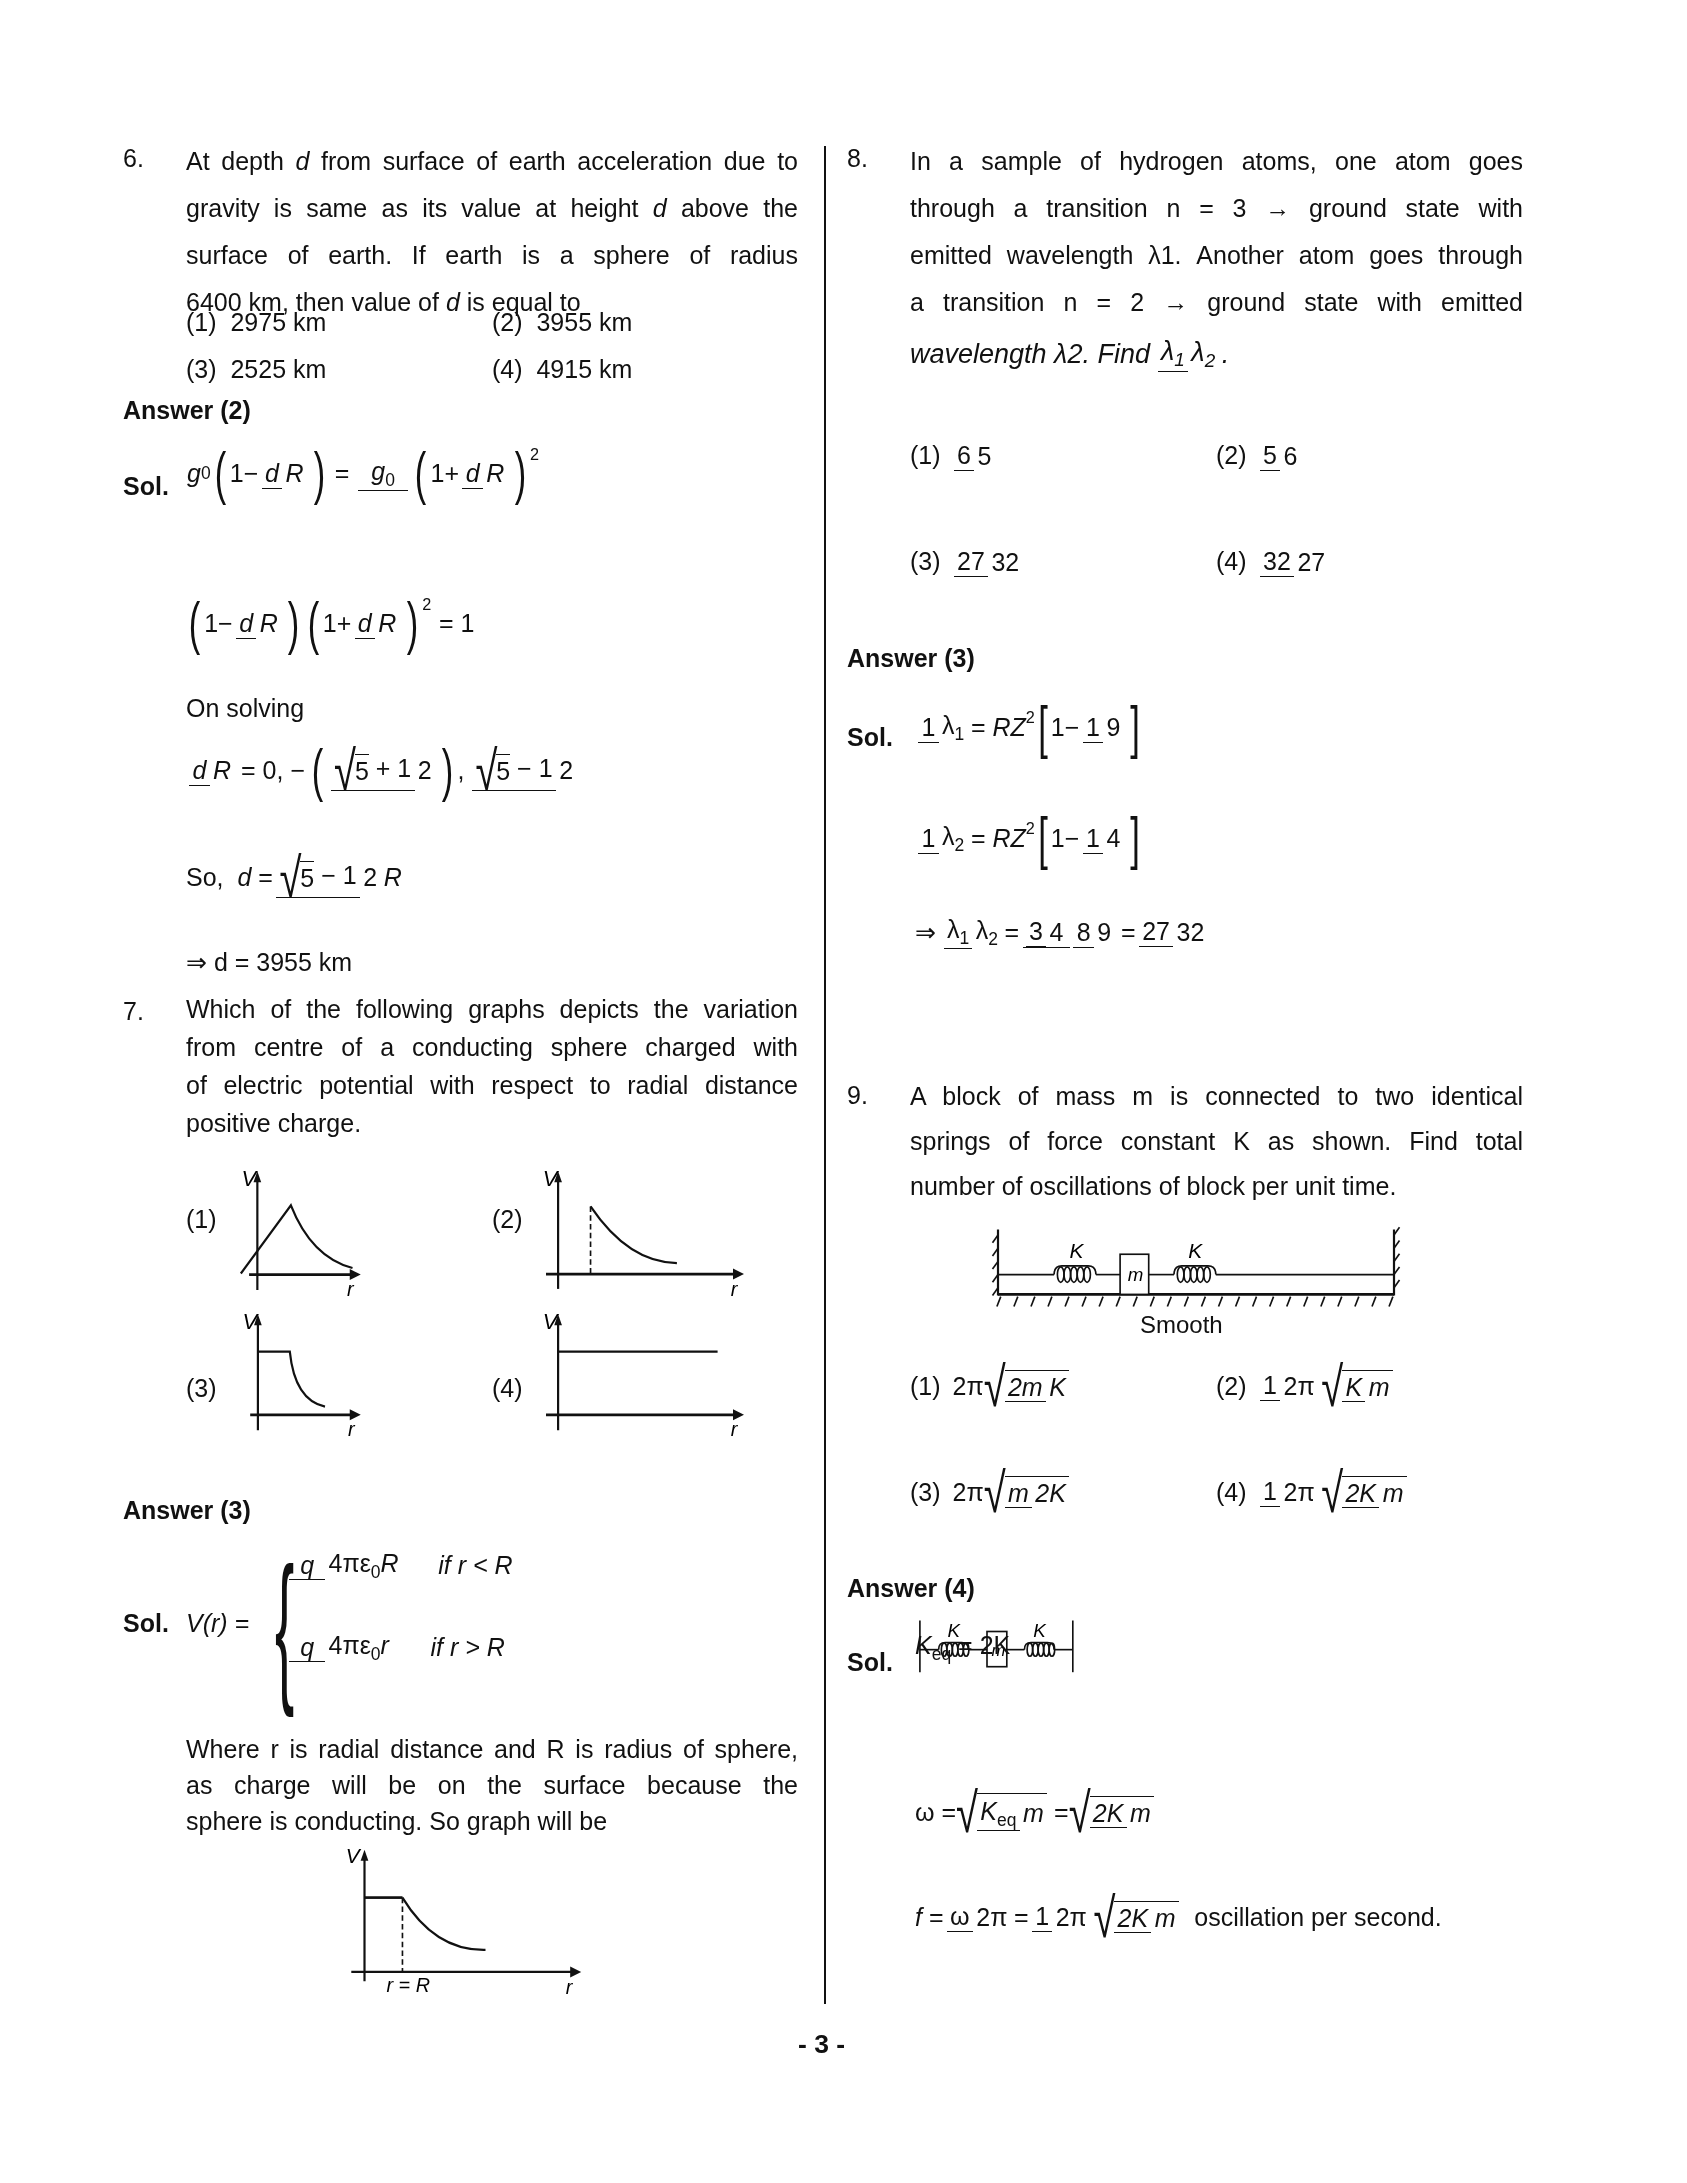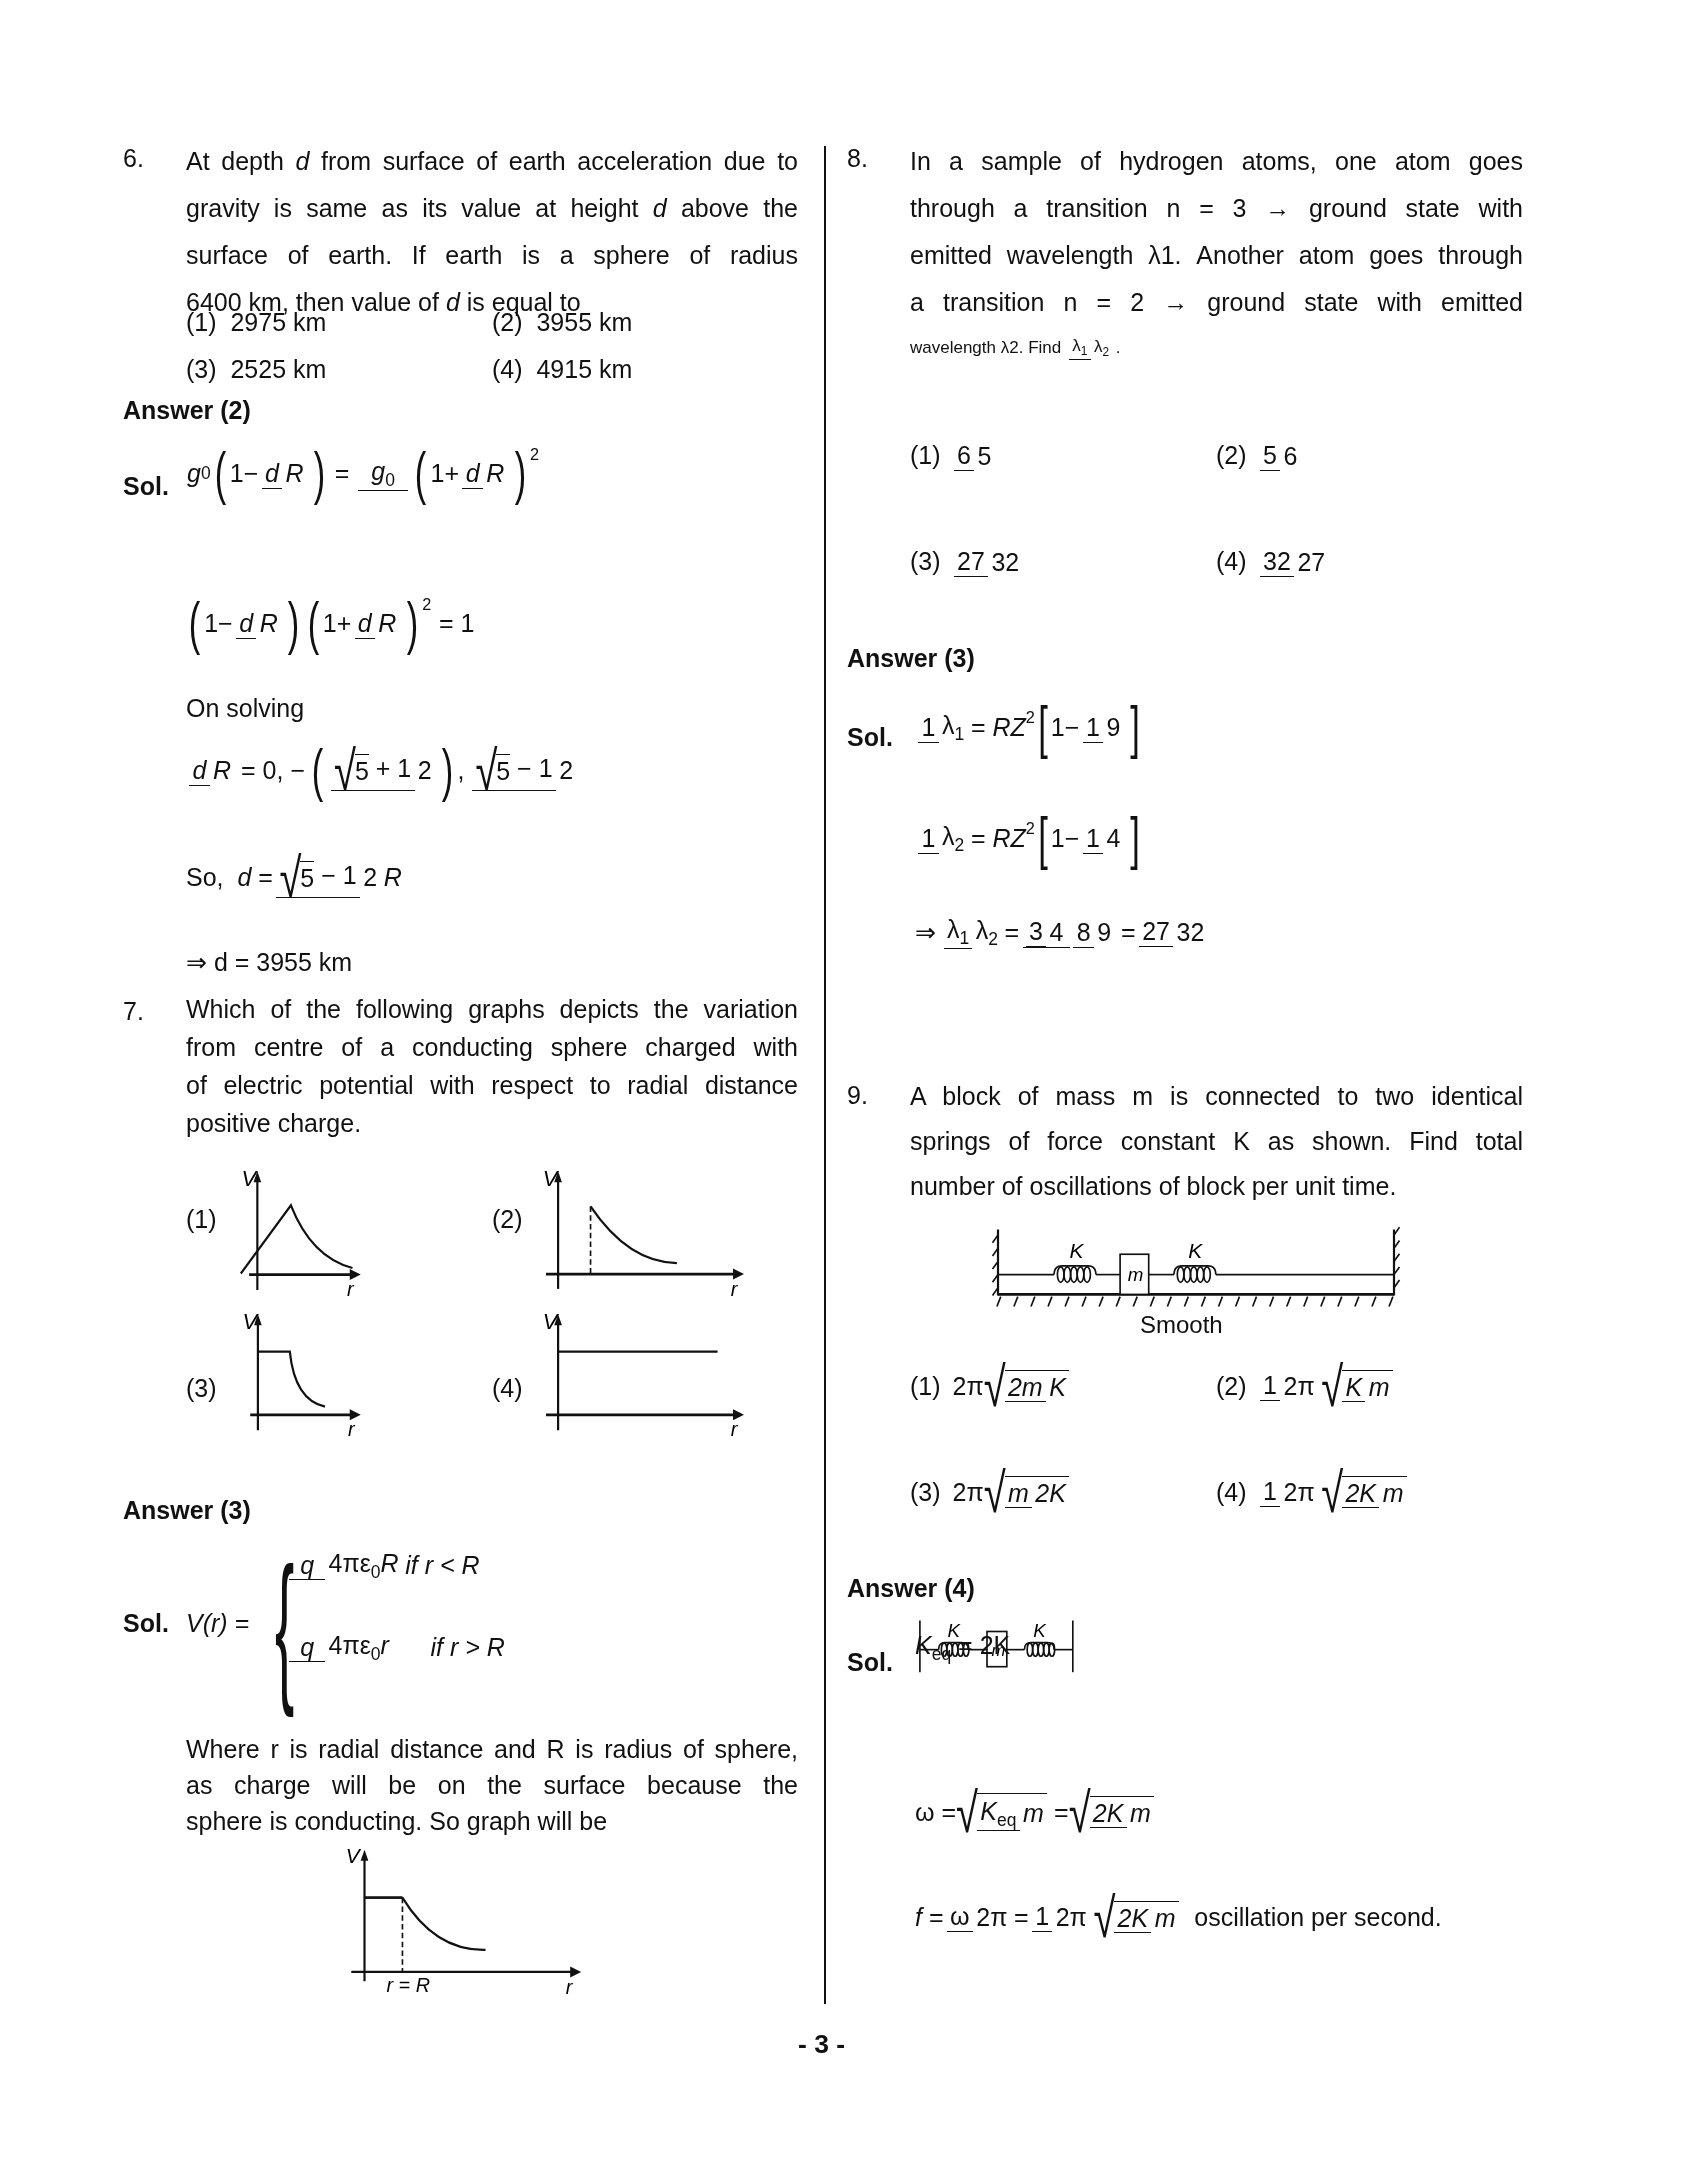--- a/index.html
+++ b/index.html
@@ -186,21 +186,21 @@
 <div class="abs bold" style="left:123px; top:1496px; font-size:25px;">Answer (3)</div>
 
 <div class="abs bold" style="left:123px; top:1609px; font-size:25px;">Sol.</div>
 <div class="abs" style="left:186px; top:1609px; font-size:25px;"><span class="it">V(r) =</span></div>
 <div class="abs" style="left:275px; top:1544px; font-size:165px; line-height:1; font-weight:100; transform:scaleX(0.35); transform-origin:left;">{</div>
 <div class="abs" style="left:286px; top:1549px; font-size:25px; display:flex; align-items:center;">
   <span class="frac">
       <span class="num it" style="padding:0 11px;">q</span>
       <span><span>4πε</span><sub>0</sub><i>R</i></span>
     </span>
-  <span class="it" style="">if  r &lt; R</span>
+  <span class="it" style="margin-left:33px;">if  r &lt; R</span>
 </div>
 <div class="abs" style="left:286px; top:1631px; font-size:25px; display:flex; align-items:center;">
   <span class="frac">
       <span class="num it" style="padding:0 11px;">q</span>
       <span><span>4πε</span><sub>0</sub><i>r</i></span>
     </span>
   <span class="it" style="margin-left:35px;">if  r &gt; R</span>
 </div>
 
 <div class="abs txt" style="left:186px; top:1731px; width:612px; line-height:36px;">
@@ -226,21 +226,21 @@
 
 <div class="divider"></div>
 
 <div class="qnum" style="left:847px; top:144px;">8.</div>
 <div class="abs txt" style="left:910px; top:138px; width:613px;">
   <div class="just">In a sample of hydrogen atoms, one atom goes</div>
   <div class="just">through a transition n = 3 → ground state with</div>
   <div class="just">emitted wavelength λ1. Another atom goes through</div>
   <div class="just">a transition n = 2 → ground state with emitted</div>
 </div>
-<div class="abs" style="left:910px; top:336px; font-size:17px; display:flex; align-items:center;">
+<div class="abs" style="left:910px; top:336px; font-size:27px; display:flex; align-items:center;font-style:italic;">
   <span>wavelength λ2. Find</span>
   <span class="frac" style="margin-left:7.7px;">
       <span class="num"><span>λ</span><sub>1</sub></span>
       <span><span>λ</span><sub>2</sub></span>
     </span>
     <span>.</span>
 </div>
 
 <div class="abs" style="left:910px; top:441px; font-size:25px; display:flex; align-items:center;">
     <span>(1)</span>

